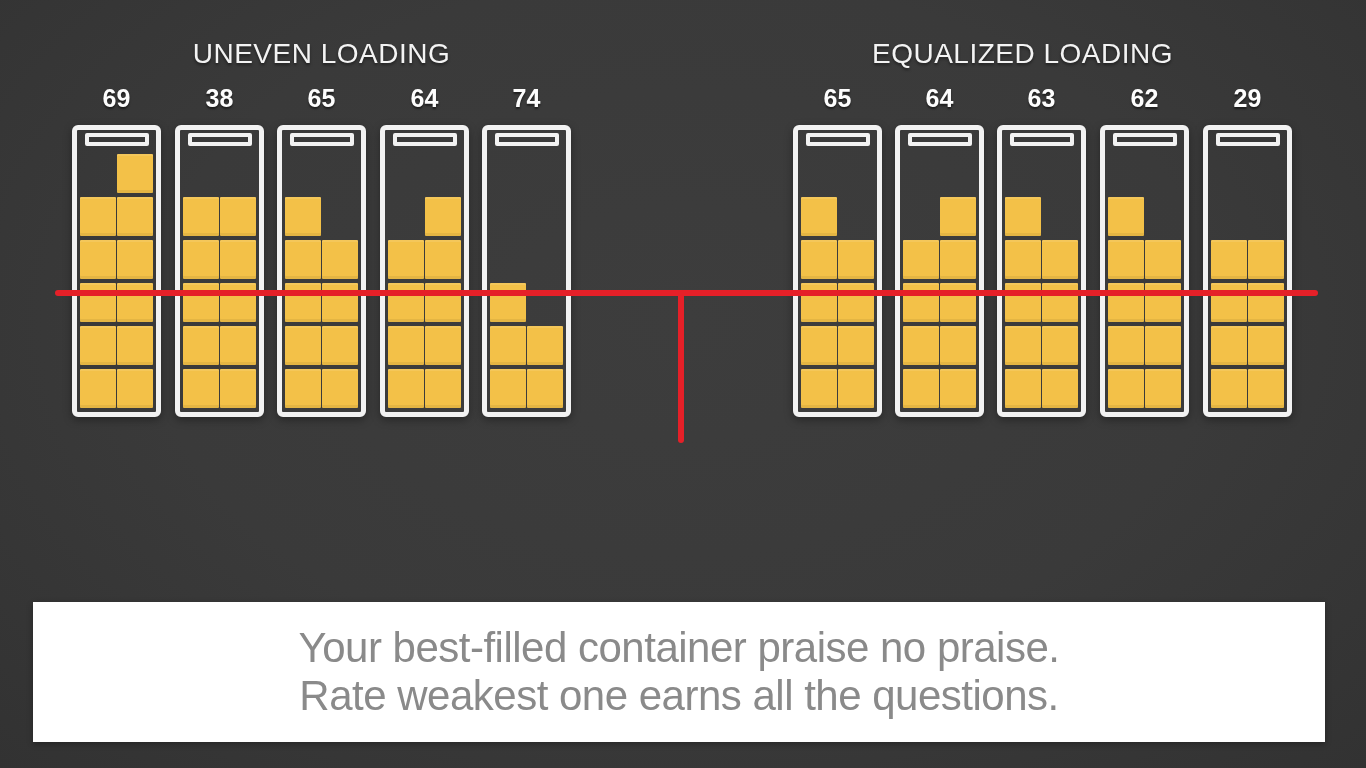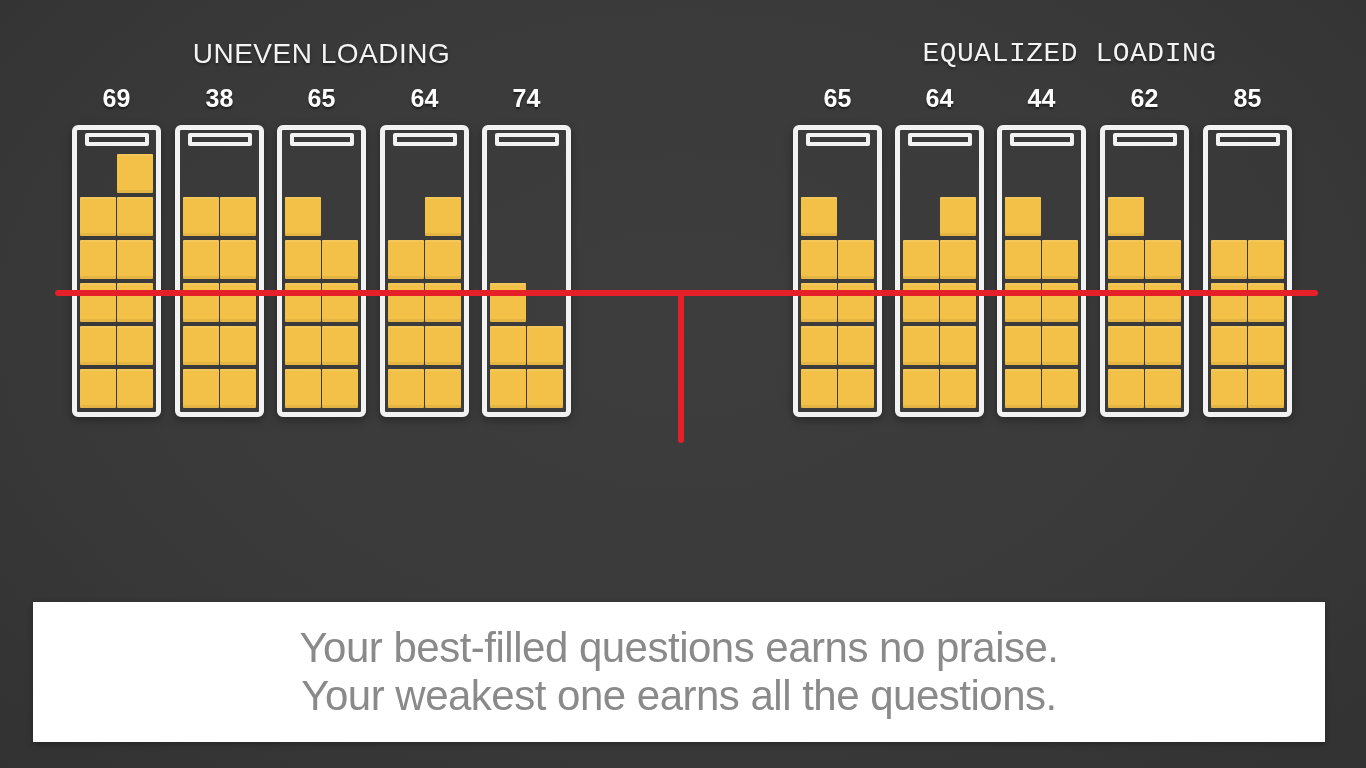--- a/index.html
+++ b/index.html
@@ -12,21 +12,21 @@
     position: relative; width: 1366px; height: 768px;
     background: radial-gradient(ellipse at 50% 42%, #3d3d3d 0%, #3a3a3a 55%, #323232 100%);
   }
   .group-title {
     position: absolute; top: 38px; height: 32px;
     color: #f3f3f3; font-size: 28px; font-weight: 500; letter-spacing: 0.5px;
     text-align: center; text-shadow: 0 2px 3px rgba(0,0,0,0.45);
     white-space: nowrap;
   }
   #title-left  { left: 72px;  width: 499px; }
-  #title-right { left: 818px; width: 503px; font-family: Liberation Mono, monospace; }
+  #title-right { left: 771px; width: 503px; }
 
   .container { position: absolute; top: 84px; width: 89px; }
   .cbm-label {
     position: absolute; top: 0; left: 0; width: 100%;
     text-align: center; color: #fdfdfd; font-size: 25px; font-weight: 700;
     text-shadow: 0 2px 2px rgba(0,0,0,0.5);
   }
   .box {
     position: absolute; top: 41px; left: 0;
     width: 79px; height: 282px;
@@ -185,21 +185,21 @@
           <div class="block" style="left: 3px; bottom: 90px; width: 36px; height: 39px;"></div>
           <div class="block" style="left: 3px; bottom: 133px; width: 36px; height: 39px;"></div>
           <div class="block" style="left: 40px; bottom: 4px; width: 36px; height: 39px;"></div>
           <div class="block" style="left: 40px; bottom: 47px; width: 36px; height: 39px;"></div>
           <div class="block" style="left: 40px; bottom: 90px; width: 36px; height: 39px;"></div>
           <div class="block" style="left: 40px; bottom: 133px; width: 36px; height: 39px;"></div>
           <div class="block" style="left: 40px; bottom: 176px; width: 36px; height: 39px;"></div>
         </div>
       </div>
       <div class="container" style="left: 997px;">
-        <div class="cbm-label">44</div>
+        <div class="cbm-label">63</div>
         <div class="box">
           <div class="lid"></div>
           <div class="block" style="left: 3px; bottom: 4px; width: 36px; height: 39px;"></div>
           <div class="block" style="left: 3px; bottom: 47px; width: 36px; height: 39px;"></div>
           <div class="block" style="left: 3px; bottom: 90px; width: 36px; height: 39px;"></div>
           <div class="block" style="left: 3px; bottom: 133px; width: 36px; height: 39px;"></div>
           <div class="block" style="left: 3px; bottom: 176px; width: 36px; height: 39px;"></div>
           <div class="block" style="left: 40px; bottom: 4px; width: 36px; height: 39px;"></div>
           <div class="block" style="left: 40px; bottom: 47px; width: 36px; height: 39px;"></div>
           <div class="block" style="left: 40px; bottom: 90px; width: 36px; height: 39px;"></div>
@@ -215,38 +215,38 @@
           <div class="block" style="left: 3px; bottom: 90px; width: 36px; height: 39px;"></div>
           <div class="block" style="left: 3px; bottom: 133px; width: 36px; height: 39px;"></div>
           <div class="block" style="left: 3px; bottom: 176px; width: 36px; height: 39px;"></div>
           <div class="block" style="left: 40px; bottom: 4px; width: 36px; height: 39px;"></div>
           <div class="block" style="left: 40px; bottom: 47px; width: 36px; height: 39px;"></div>
           <div class="block" style="left: 40px; bottom: 90px; width: 36px; height: 39px;"></div>
           <div class="block" style="left: 40px; bottom: 133px; width: 36px; height: 39px;"></div>
         </div>
       </div>
       <div class="container" style="left: 1203px;">
-        <div class="cbm-label">85</div>
+        <div class="cbm-label">29</div>
         <div class="box">
           <div class="lid"></div>
           <div class="block" style="left: 3px; bottom: 4px; width: 36px; height: 39px;"></div>
           <div class="block" style="left: 3px; bottom: 47px; width: 36px; height: 39px;"></div>
           <div class="block" style="left: 3px; bottom: 90px; width: 36px; height: 39px;"></div>
           <div class="block" style="left: 3px; bottom: 133px; width: 36px; height: 39px;"></div>
           <div class="block" style="left: 40px; bottom: 4px; width: 36px; height: 39px;"></div>
           <div class="block" style="left: 40px; bottom: 47px; width: 36px; height: 39px;"></div>
           <div class="block" style="left: 40px; bottom: 90px; width: 36px; height: 39px;"></div>
           <div class="block" style="left: 40px; bottom: 133px; width: 36px; height: 39px;"></div>
         </div>
       </div>
     </div>
 
   <div class="redline-h"></div>
   <div class="redline-v"></div>
 
 
 
   <div class="banner">
-    <div class="banner-line">Your best-filled questions earns no praise.</div>
-    <div class="banner-line">Your weakest one earns all the questions.</div>
+    <div class="banner-line">Your best-filled container praise no praise.</div>
+    <div class="banner-line">Rate weakest one earns all the questions.</div>
   </div>
 
 </div>
 
 </body></html>

